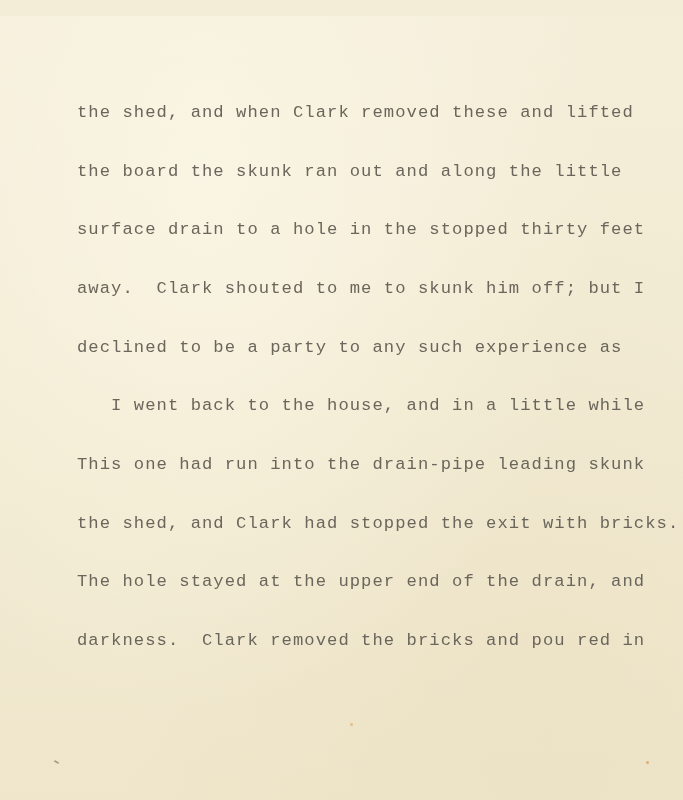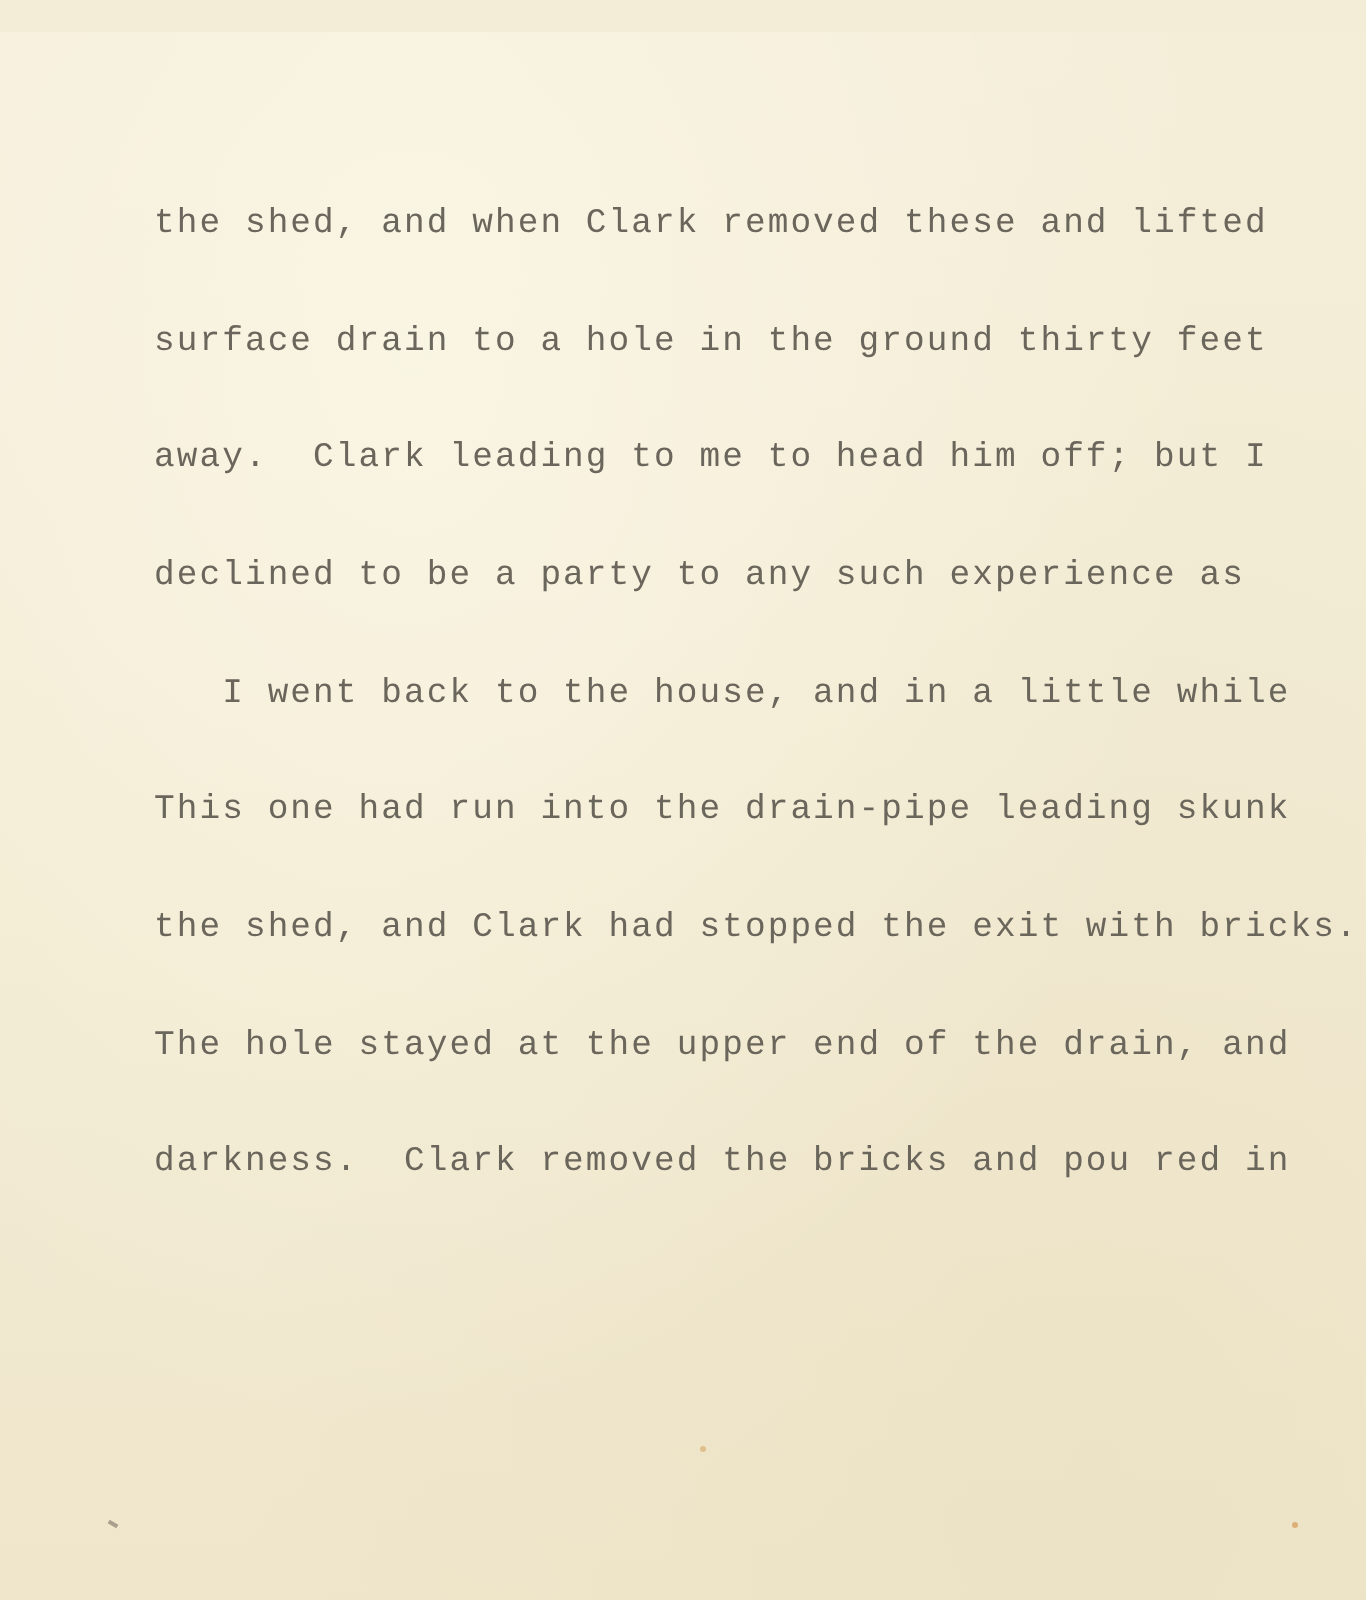--- a/index.html
+++ b/index.html
@@ -58,22 +58,23 @@
       background: #d8b070;
       opacity: 0.7;
     }
   </style>
 </head>
 <body>
 
 <div class="page">
   <div class="typescript">
     <span class="line">the shed, and when Clark removed these and lifted</span>
-    <span class="line">surface drain to a hole in the ground thirty feet</span>
-    <span class="line">away.  Clark leading to me to head him off; but I</span>
+    <span class="line">the board the skunk ran out and along the little</span>
+    <span class="line">surface drain to a hole in the stopped thirty feet</span>
+    <span class="line">away.  Clark shouted to me to skunk him off; but I</span>
     <span class="line">declined to be a party to any such experience as</span>
     <span class="line">   I went back to the house, and in a little while</span>
     <span class="line">This one had run into the drain-pipe leading skunk</span>
     <span class="line">the shed, and Clark had stopped the exit with bricks.</span>
     <span class="line">The hole stayed at the upper end of the drain, and</span>
     <span class="line">darkness.  Clark removed the bricks and pou red in</span>
     
     
     
     

